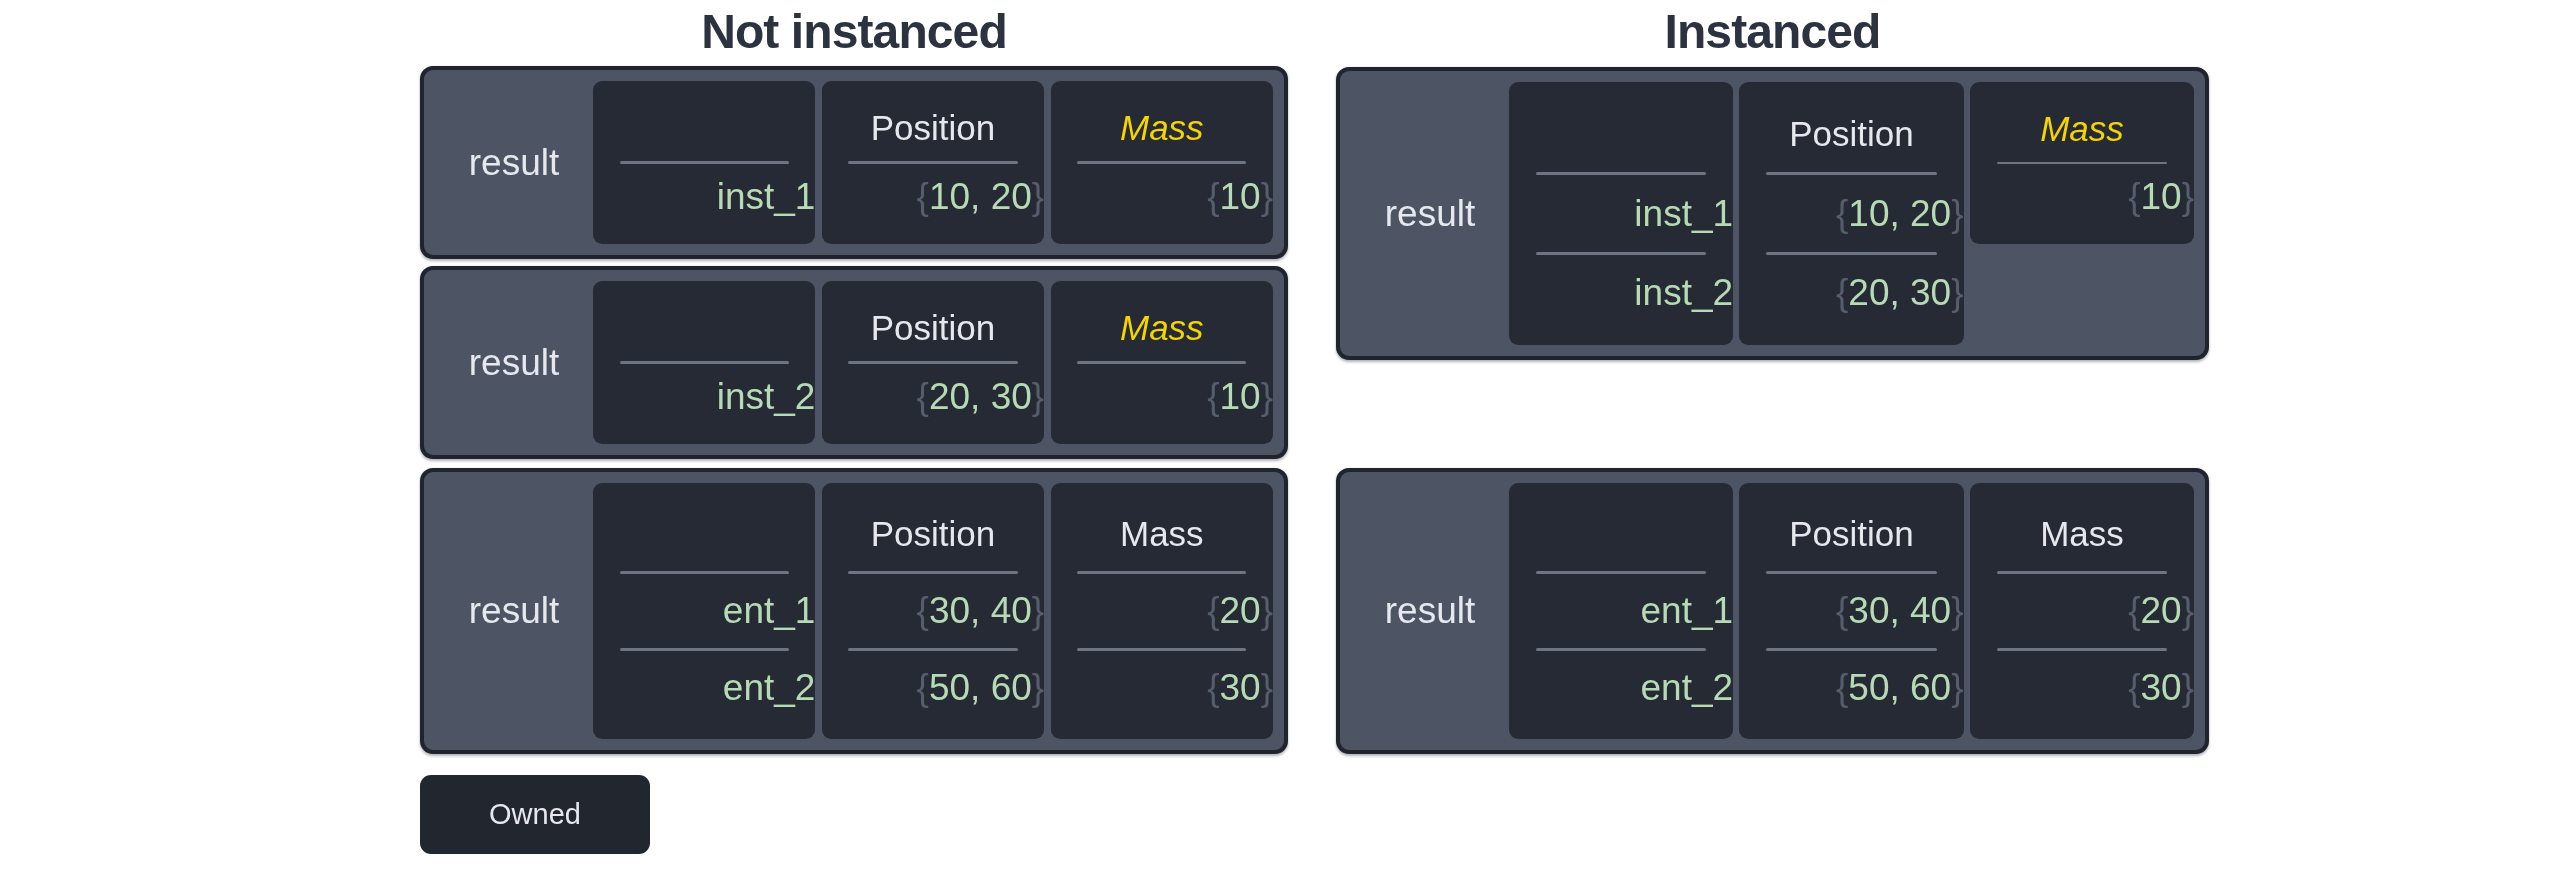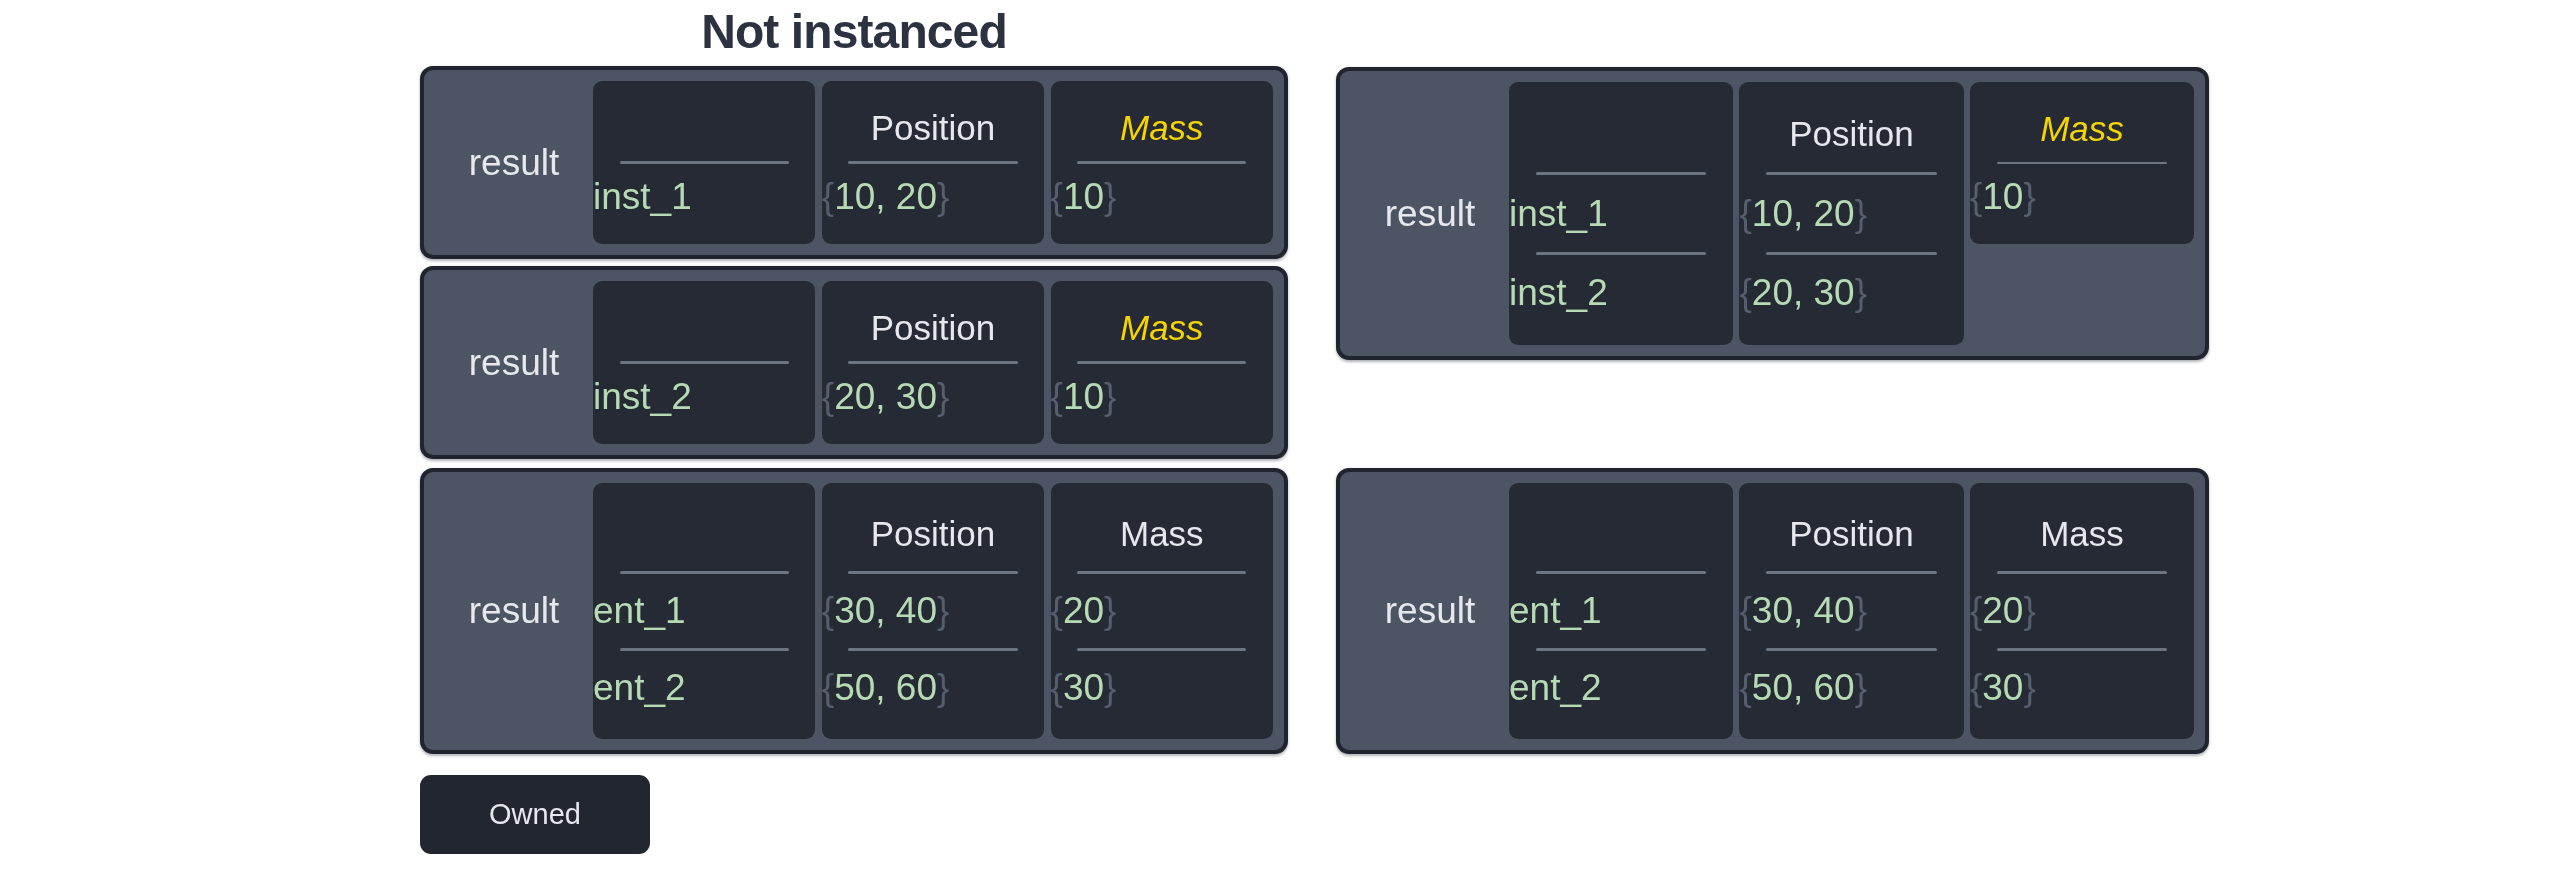--- a/index.html
+++ b/index.html
@@ -64,22 +64,22 @@
   .chead {
     flex: 1; display: flex; align-items: center; justify-content: center;
     font-size: 35px; color: var(--owned-text); white-space: pre;
   }
   .chead.shared { color: var(--shared-text); font-style: italic; }
   .hline {
     flex: none; height: 2.8px; width: 76%; margin: 0 auto;
     background: var(--separator); border-radius: 1.8px;
   }
   .cval {
-    flex: 1; display: flex; align-items: center; justify-content: flex-start;
-    font-size: 37px; color: var(--value-text); white-space: pre;
+    flex: 1; display: flex; align-items: center; justify-content: flex-end;
+    font-size: 37px; color: var(--value-text); white-space: pre; margin-left: 32px;
   }
   .cval .brace { color: var(--brace-text); }
   .cval .name, .cval .num { color: var(--value-text); }
 
   .legend {
     position: absolute; left: 420px; top: 775px;
     display: flex; gap: 14.7px;
   }
   .chip {
     height: 79px; border-radius: 11px;
@@ -91,20 +91,21 @@
   .chip-shared { width: 228px; }
   .chip-owned  .chip-label { color: var(--owned-text); }
   .chip-shared .chip-label { color: var(--shared-text); font-style: italic; }
 </style>
 </head>
 <body>
 
 <div class="canvas">
 
   <div class="gtitle left">Not instanced</div>
+  <div class="gtitle right">Instanced</div>
 
   <div class="qtable t-ni-1">
       <div class="rlabel">result</div>
       <div class="cols">
         <div class="cell">
           <div class="chead"></div>
           <div class="hline"></div>
           <div class="cval"><span class="name">inst_1</span></div>
         </div>
         <div class="cell">

